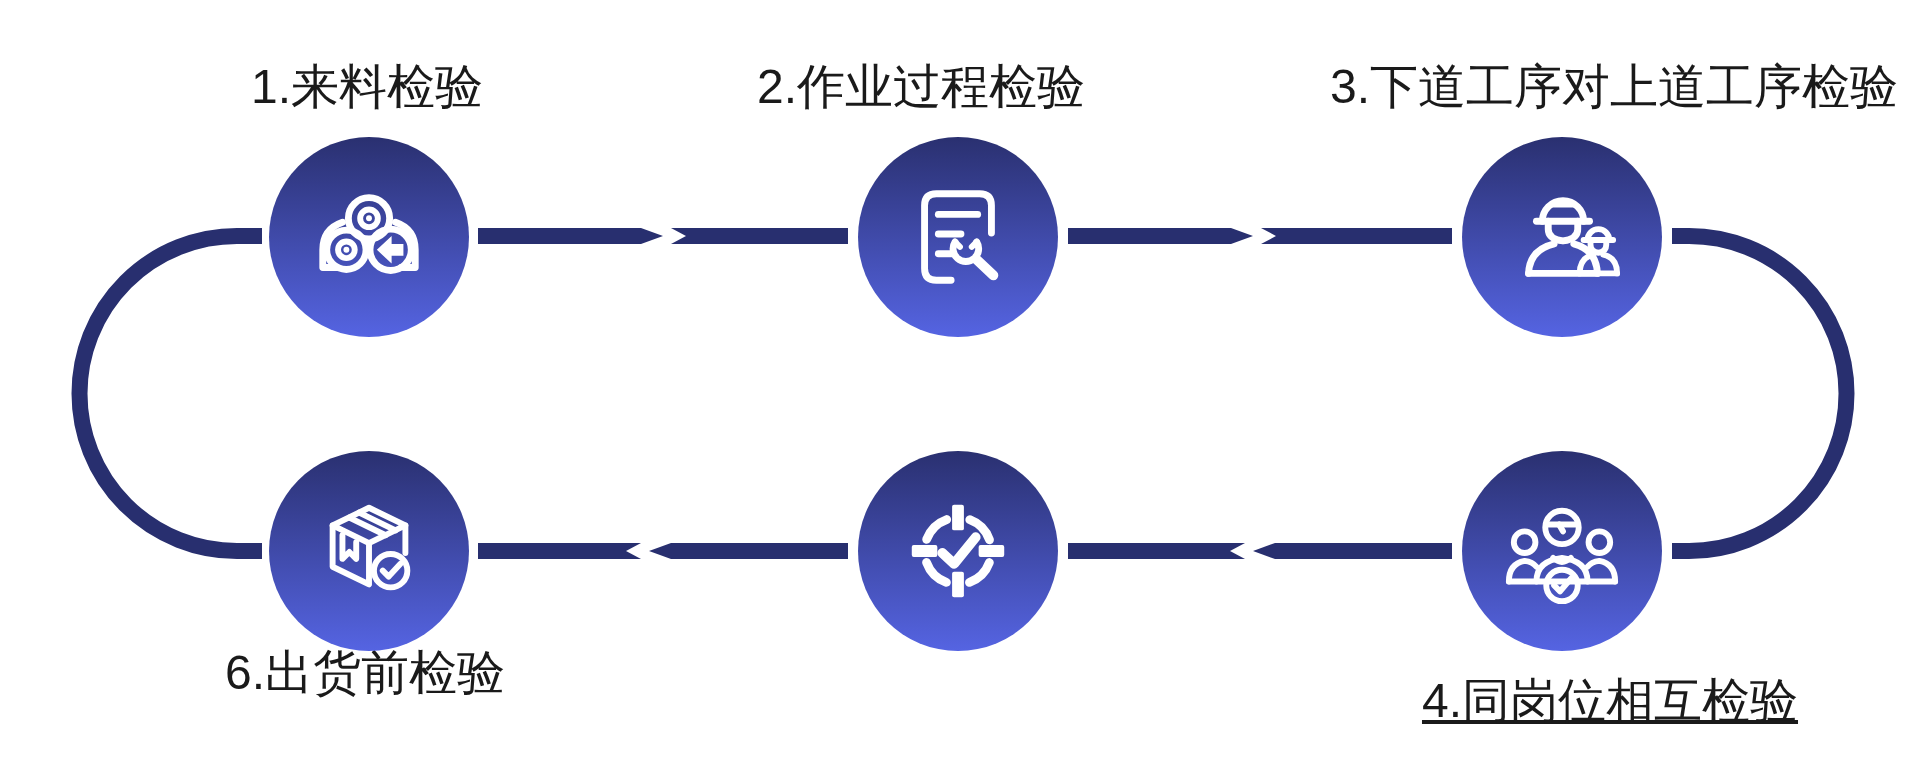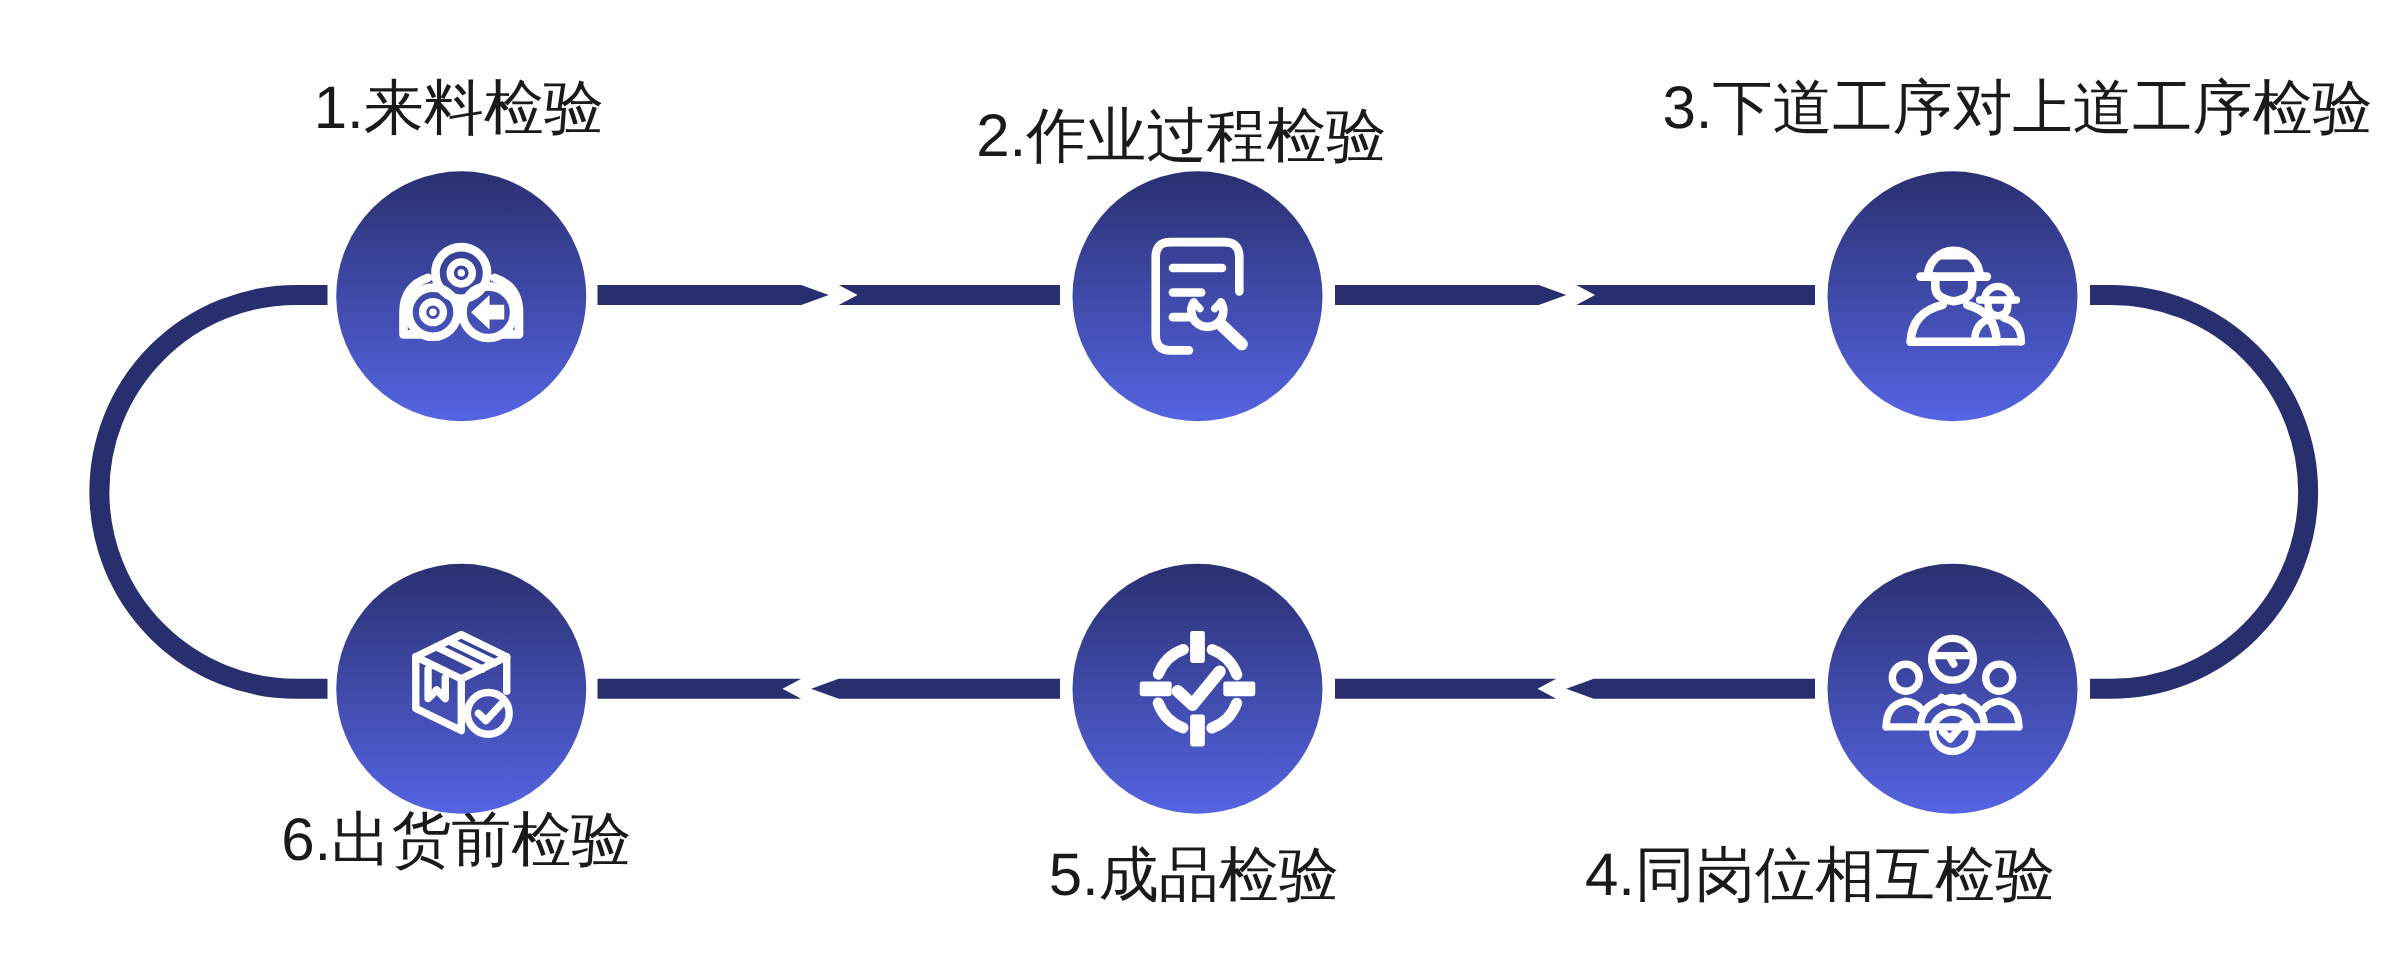--- a/index.html
+++ b/index.html
@@ -86,24 +86,23 @@
     <path class="connector-fill" d="M1261 228 H1452 V244 H1261 L1276 236 Z"></path>
 
     <path class="connector-fill" d="M1452 543 H1275 L1253 551 L1275 559 H1452 Z"></path>
     <path class="connector-fill" d="M1245 543 H1068 V559 H1245 L1230 551 Z"></path>
 
     <path class="connector-fill" d="M848 543 H671 L649 551 L671 559 H848 Z"></path>
     <path class="connector-fill" d="M641 543 H478 V559 H641 L626 551 Z"></path>
   </svg>
 
   <div class="step-label" style="left:367px; top:58px;">1.来料检验</div>
-  <div class="step-label" style="left:945px; top:58px;margin-top:23px;">2.作业过程检验</div>
+  <div class="step-label" style="left:921px; top:58px;">2.作业过程检验</div>
   <div class="step-label" style="left:1614px; top:58px;">3.下道工序对上道工序检验</div>
-  <div class="step-label" style="left:1456px; top:672px;">4.同岗位相互检验</div>
-  <div class="step-label" style="left:955px; top:672px;">5.成品检验</div>
+  <div class="step-label" style="left:1610px; top:672px;text-decoration:underline;">4.同岗位相互检验</div>
   <div class="step-label" style="left:365px; top:644px;">6.出货前检验</div>
 
   <div class="node-circle" style="left:369px; top:237px;">
     <svg class="node-icon" viewBox="0 0 120 120">
       <path d="M33 45 Q13 52 13 73 V91 H27"></path>
       <path d="M87 45 Q107 52 107 73 V91 H93"></path>
       <circle cx="60" cy="41" r="21"></circle>
       <circle class="thin" cx="60" cy="41" r="9"></circle>
       <circle class="solid" cx="60" cy="41" r="3"></circle>
       <circle cx="37" cy="73" r="20"></circle>

